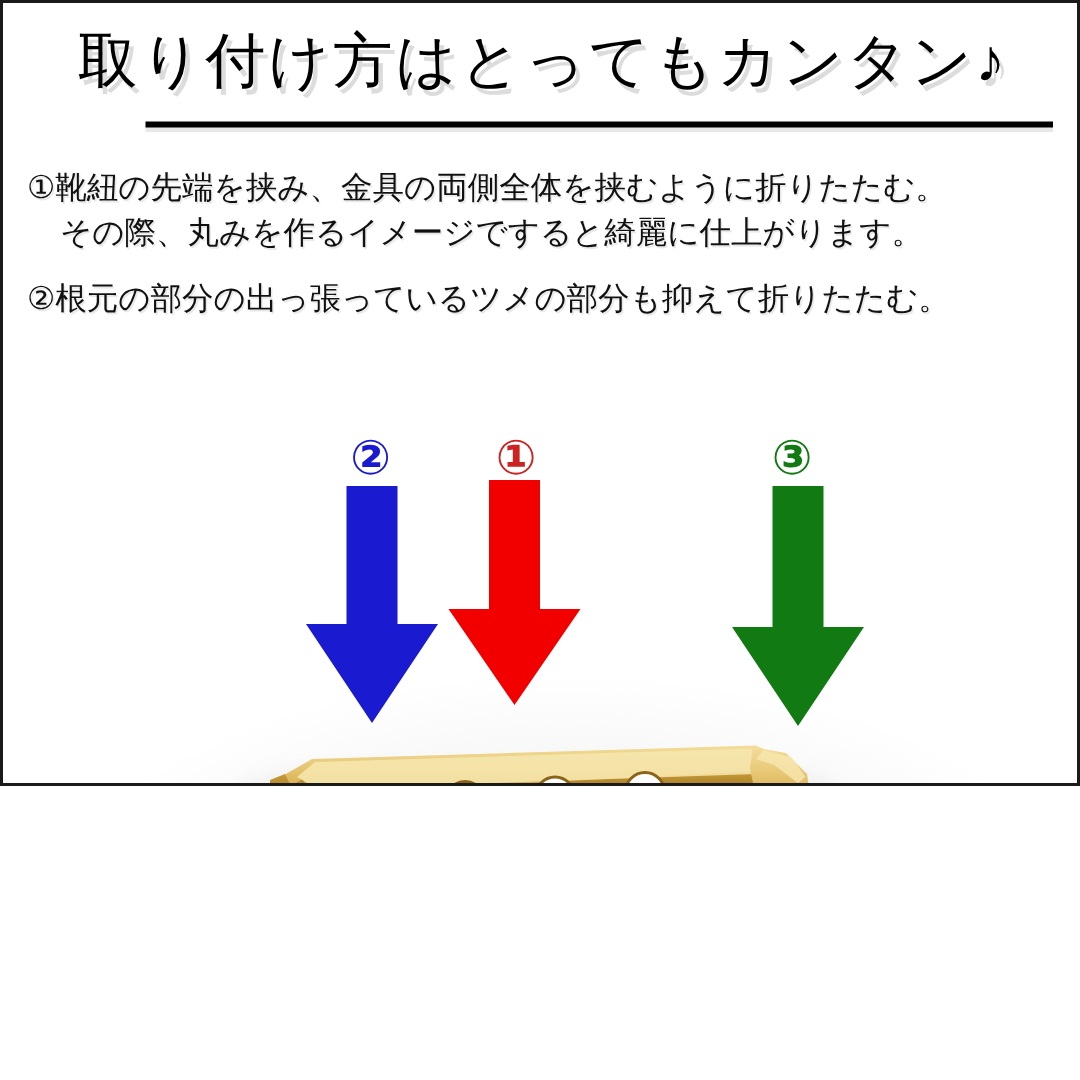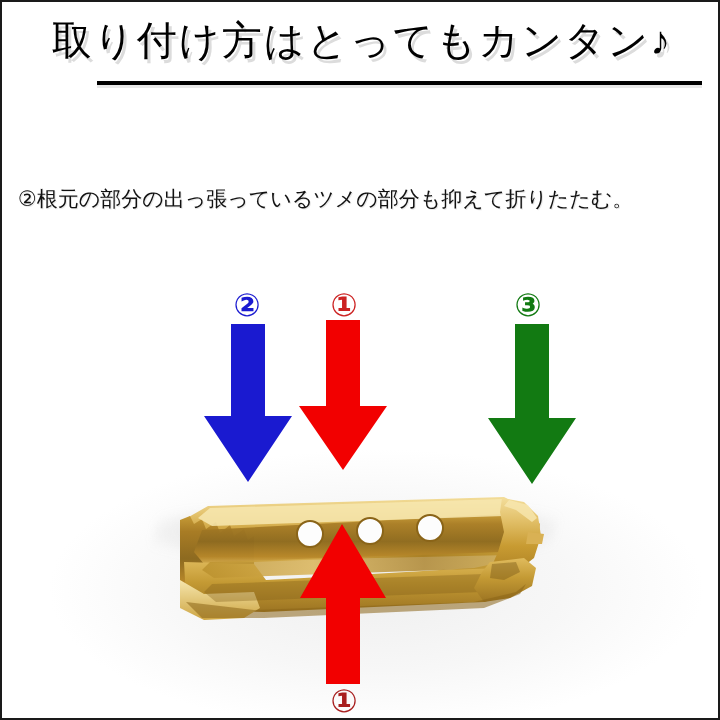--- a/index.html
+++ b/index.html
@@ -3,21 +3,21 @@
 <meta charset="utf-8">
 <style>
   html, body {
     margin: 0;
     padding: 0;
     background: #ffffff;
   }
   #page {
     position: relative;
     width: 720px;
-    height: 720px;
+    height: 524px;
     background: #ffffff;
     box-sizing: border-box;
     border: 2px solid #1a1a1a;
     overflow: hidden;
     font-family: "Liberation Sans", sans-serif;
   }
 
   
   #title {
     position: absolute;
@@ -108,20 +108,22 @@
 </style>
 </head>
 <body>
 
 <div id="page">
 
   <div id="title" class="nosel">取り付け方はとってもカンタン♪</div>
   <div id="title-rule"></div>
 
   <div class="instr nosel" id="instr-1">
+    <span>①靴紐の先端を挟み、金具の両側全体を挟むように折りたたむ。</span>
+    <span class="sub">その際、丸みを作るイメージですると綺麗に仕上がります。</span>
   </div>
   <div class="instr nosel" id="instr-2">
     <span>②根元の部分の出っ張っているツメの部分も抑えて折りたたむ。</span>
   </div>
 
   <div class="circnum nosel" id="num-2">②</div>
   <div class="circnum nosel" id="num-1-top">①</div>
   <div class="circnum nosel" id="num-3">③</div>
 
   <div id="photo">

